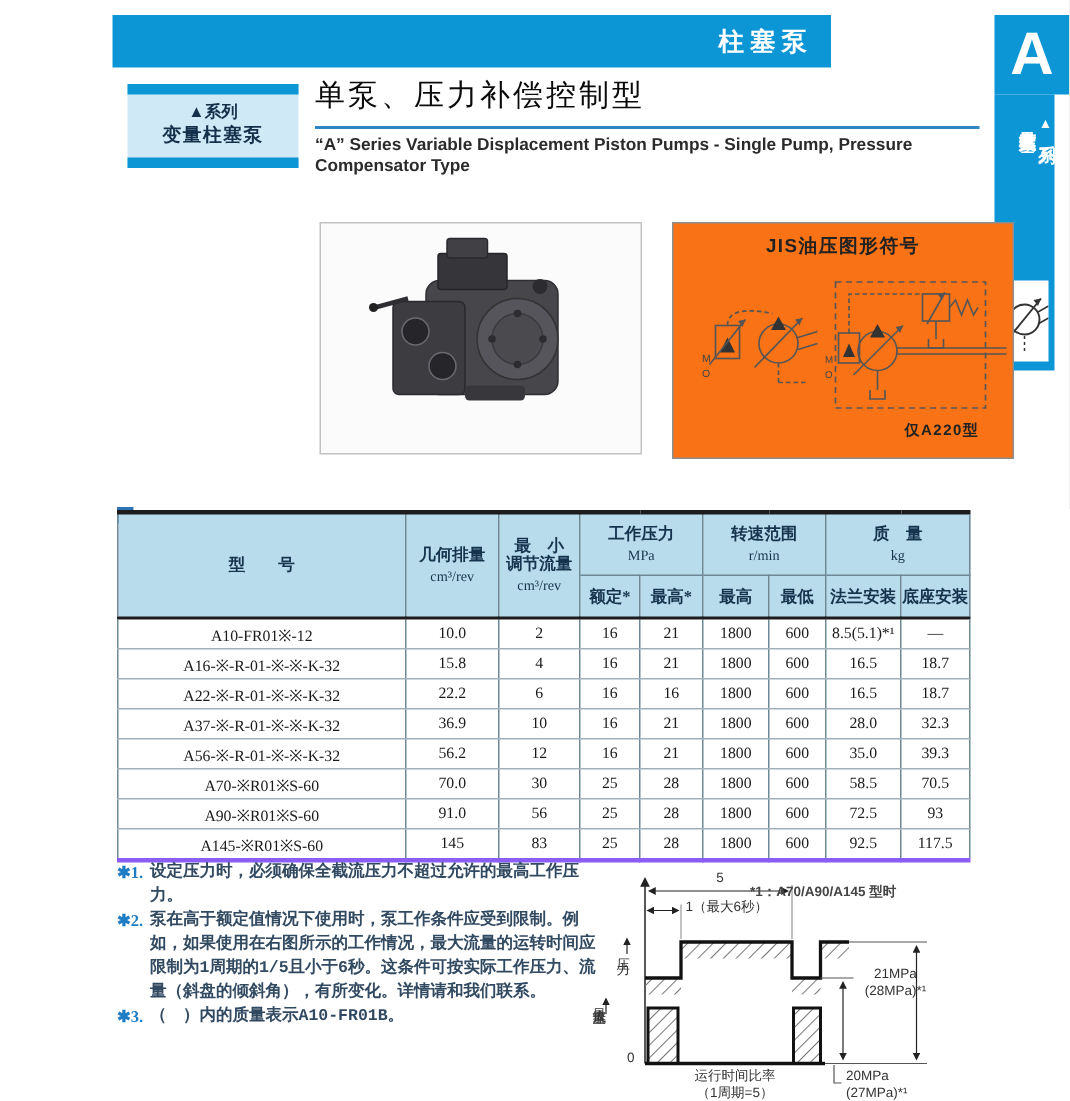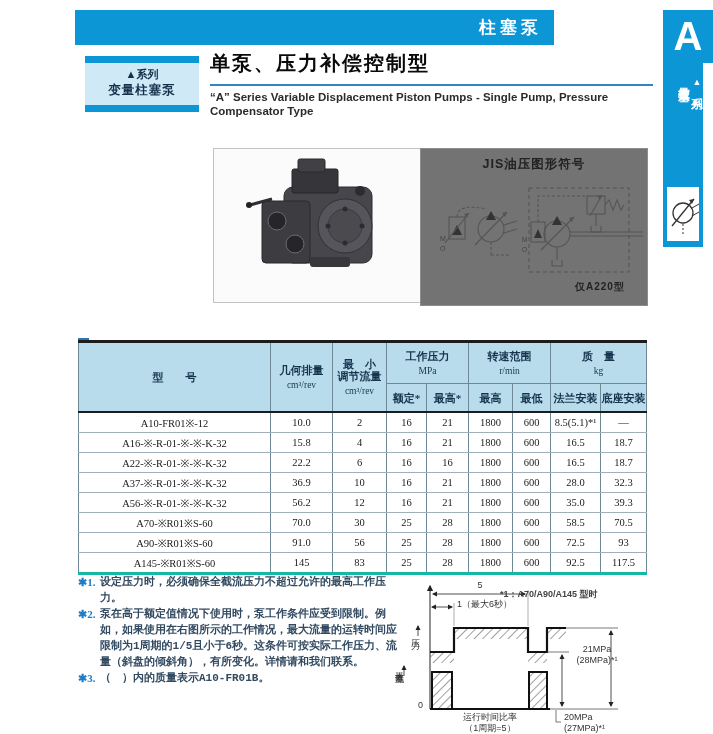--- a/index.html
+++ b/index.html
@@ -15,44 +15,44 @@
   .side-text{position:absolute;left:0;top:14px;width:40px;writing-mode:vertical-rl;color:#fff;
              font-size:11.5px;font-weight:bold;letter-spacing:1px;line-height:13px;text-align:start;margin:0 auto;height:112px;}
   .side-logo{font-size:9px;}
   .side-symbol{position:absolute;left:4px;top:124px;width:32px;height:54px;background:#fff;}
   
   .badge{position:absolute;left:85px;top:56px;width:114px;height:42px;background:#cfe9f6;
          border-top:7px solid #0d96d6;border-bottom:7px solid #0d96d6;text-align:center;color:#14304a;}
   .badge-line1{font-size:11px;font-weight:bold;margin-top:4px;}
   .badge-line2{font-size:12.5px;font-weight:bold;letter-spacing:1px;}
   
-  .doc-title{position:absolute;left:210px;top:50px;font-size:20px;font-weight:bold;color:#0a0a0a;letter-spacing:2px;}
+  .doc-title{position:absolute;left:210px;top:50px;font-size:20px;font-weight:normal;color:#0a0a0a;letter-spacing:2px;}
   .title-rule{position:absolute;left:210px;top:84px;width:443px;height:2px;background:#2f85c5;}
   .doc-subtitle{position:absolute;left:210px;top:90px;width:448px;font-size:11.5px;font-weight:bold;color:#2b2b2b;line-height:14px;}
   
   .photo-fig{position:absolute;left:213px;top:148px;width:213px;height:153px;border:1px solid #c2c2c2;background:#fbfbfb;}
-  .jis-fig{position:absolute;left:420px;top:148px;width:226px;height:156px;border:1px solid #8d8d8d;background:#737373;text-decoration:underline;}
+  .jis-fig{position:absolute;left:448px;top:148px;width:226px;height:156px;border:1px solid #8d8d8d;background:#f97316;text-decoration:underline;}
   .jis-title{position:absolute;left:0;top:7px;width:100%;text-align:center;font-size:12.5px;font-weight:bold;color:#222;letter-spacing:1px;}
   .jis-caption{position:absolute;left:112px;top:131px;font-size:10px;font-weight:bold;color:#222;letter-spacing:1px;margin-left:42px;}
   
   .section-hdr{position:absolute;left:78px;top:318px;display:flex;align-items:center;}
   .section-sq{width:11px;height:11px;background:#2e74b5;margin-right:6px;}
   .section-title{font-size:13px;font-weight:bold;color:#16324c;letter-spacing:2px;margin-top:32px;}
   
   .params{position:absolute;left:78px;top:340px;width:568px;border-collapse:collapse;table-layout:fixed;
           font-family:"Liberation Serif",serif;}
   .params th,.params td{border:1px solid #6f8896;padding:0;text-align:center;}
   .params thead th{background:#b9dcec;color:#17344e;font-size:11px;font-weight:600;line-height:12px;}
   .params thead tr:first-child th{height:40px;}
   .params thead tr:last-child th{height:27px;margin-top:25px;}
   .params tbody td{height:19px;font-size:10.5px;color:#1a1a1a;background:#fff;
                    border-top:1px solid #9fb0ba;border-bottom:1px solid #9fb0ba;}
   .params{border-top:3px solid #1c1c1c;}
   .params thead{border-bottom:2px solid #1c1c1c;}
-  .params tbody{border-bottom:3px solid #14b8a6;}
+  .params tbody{border-bottom:3px solid #8b5cf6;}
   .th-unit{font-size:9.5px;font-weight:normal;margin-top:3px;}
   
   .footnotes{position:absolute;left:78px;top:574px;width:320px;font-family:"Liberation Serif",serif;}
   .fn{display:flex;font-size:11px;font-weight:600;color:#324a61;line-height:16px;}
   .fn-marker{color:#1f7dc5;min-width:22px;font-weight:700;}
   .fn-text{flex:1;font-family:Liberation Mono, monospace;}
   
   .chart{position:absolute;left:392px;top:576px;width:321px;height:158px;color:#333;}
   .chart .lbl{position:absolute;font-size:9px;line-height:10.5px;white-space:nowrap;}
   .c-five{left:80px;top:4px;width:16px;text-align:center;font-size:10px;}

